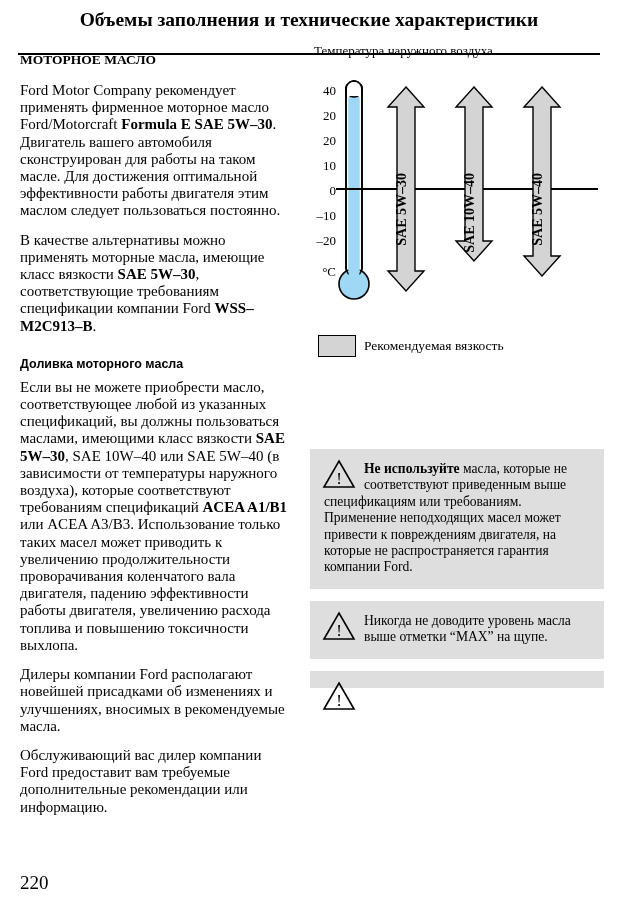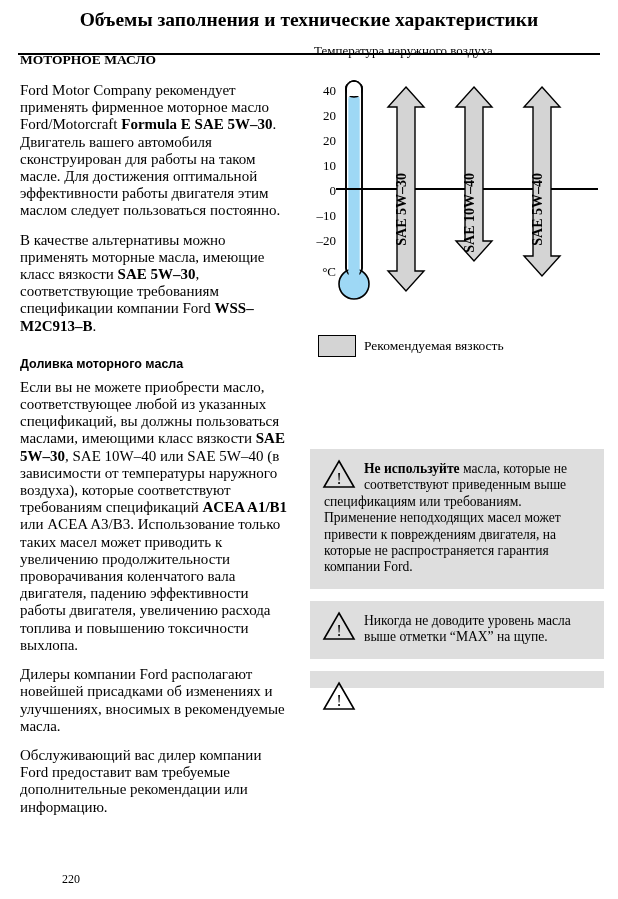--- a/index.html
+++ b/index.html
@@ -150,22 +150,21 @@
     margin: 2px 8px 0 2px;
   }
   .warnbox p { margin: 4px; }
 
   
   .page-number {
     position: absolute;
     left: 20px;
     top: 872px;
     font-family: "Liberation Serif", serif;
-    font-size: 12px;
-    margin-left: 42px;
+    font-size: 19px;
   }
 </style>
 </head>
 <body>
 
 <div class="page">
 
   <div class="header">
     <div class="header-title">Объемы заполнения и технические характеристики</div>
   </div>

